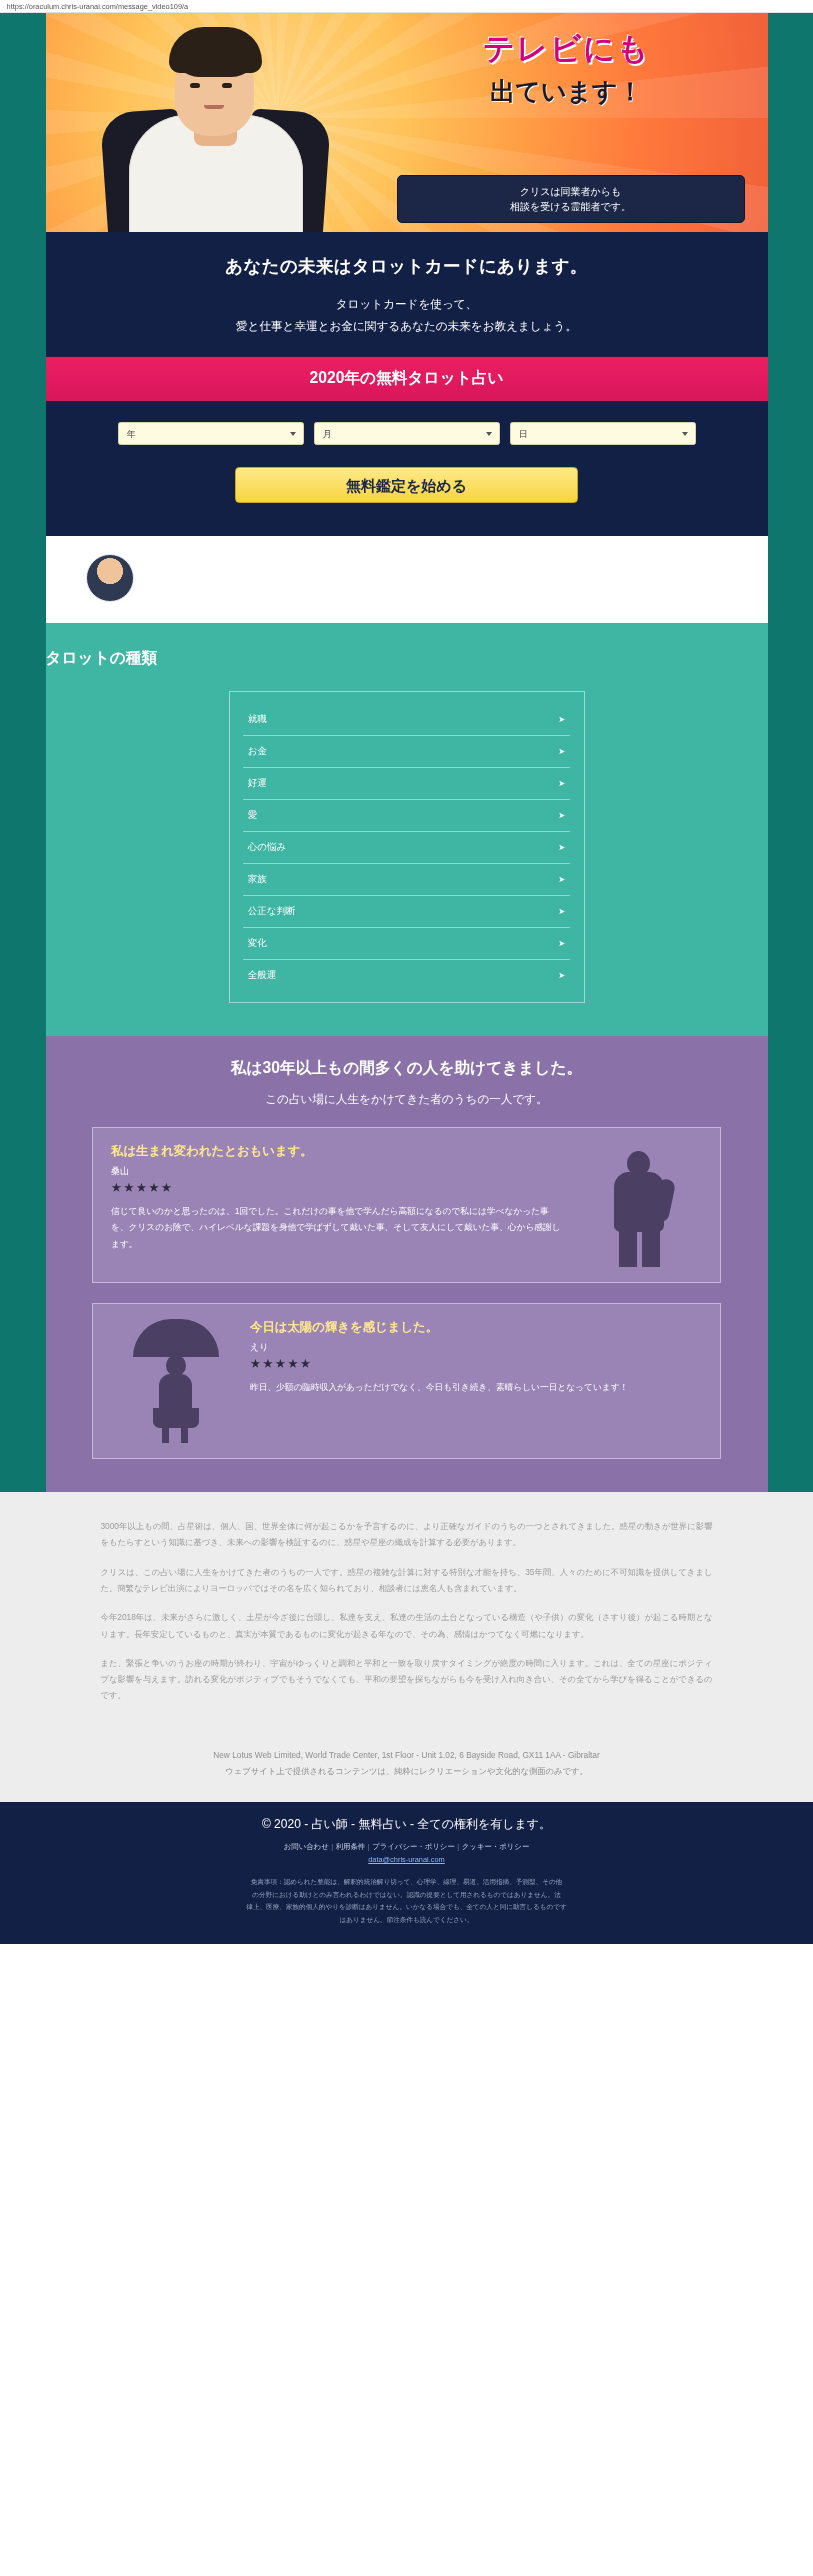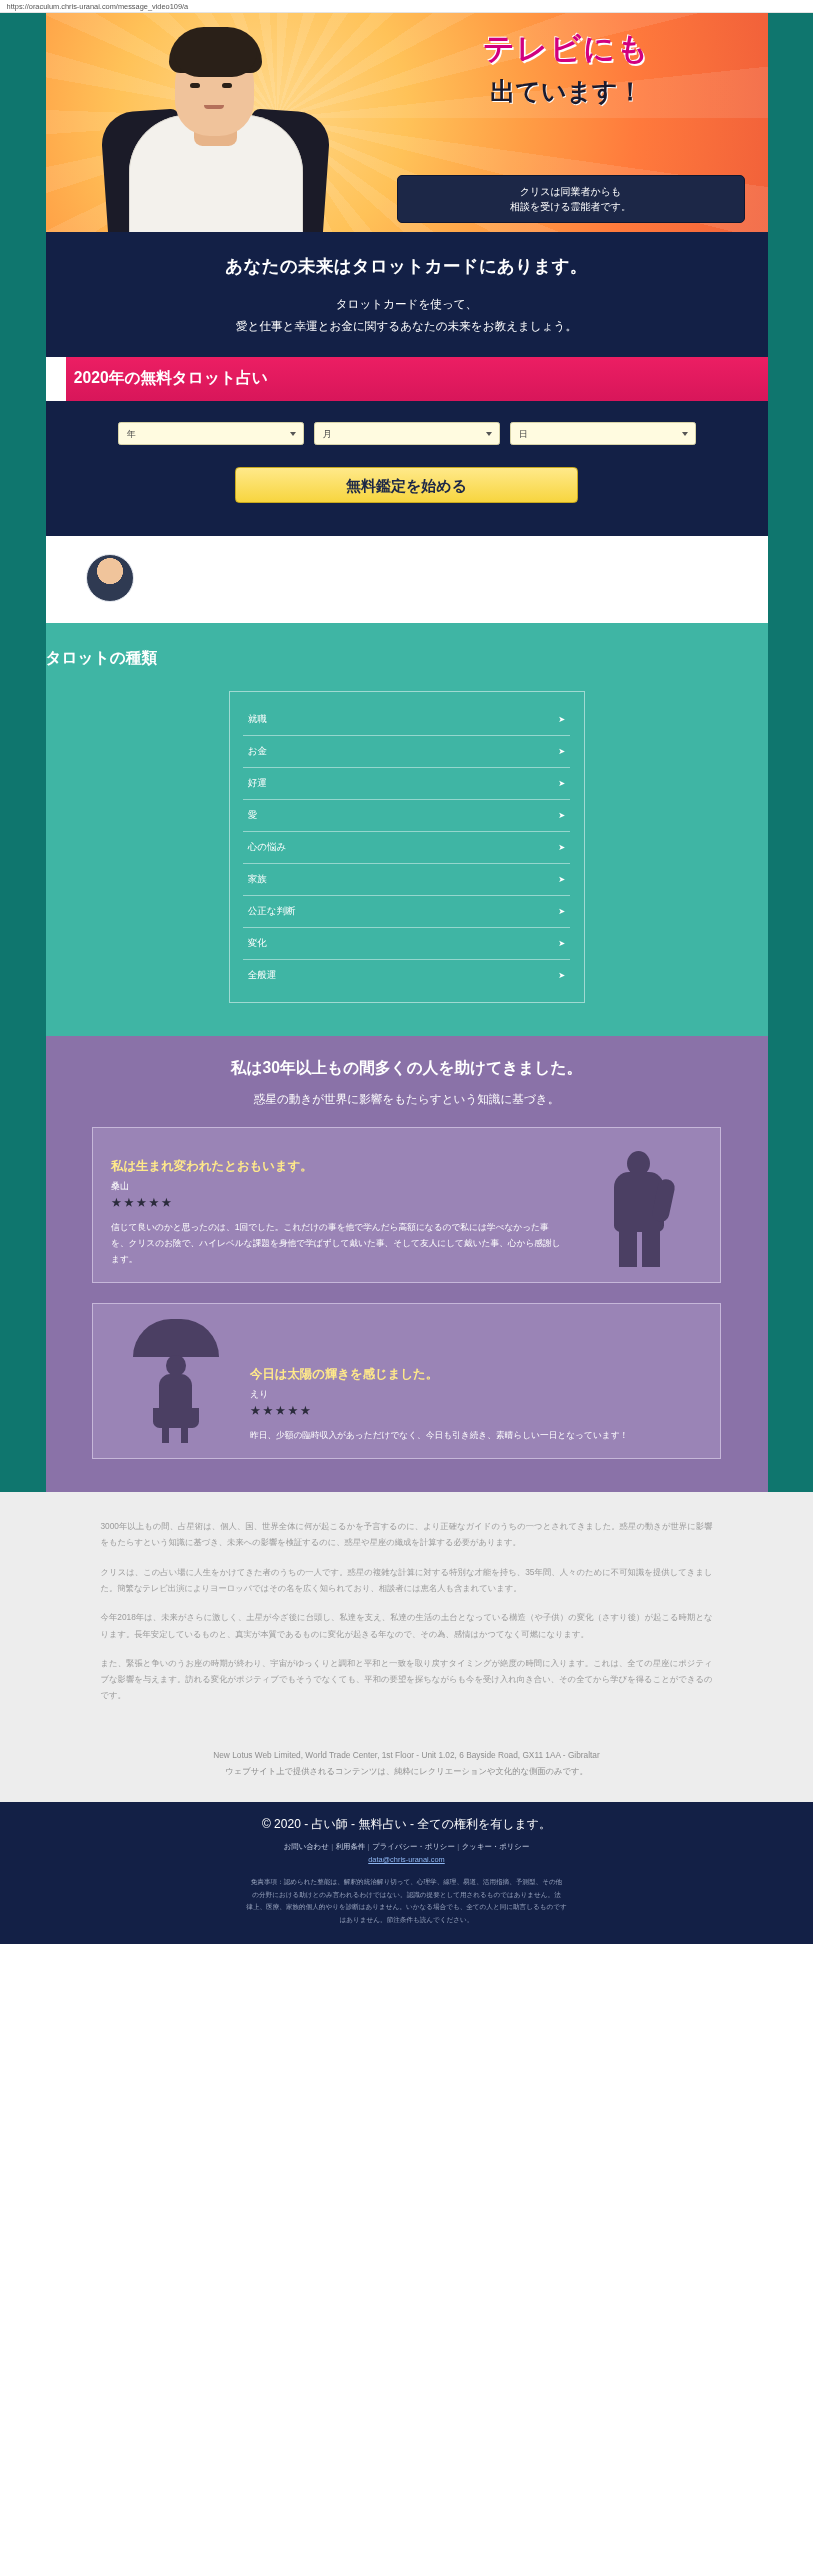--- a/index.html
+++ b/index.html
@@ -111,23 +111,22 @@
 
   
   .navy {
     background:#132046; color:#fff; text-align:center; padding:21.5px 16.5px 20px;
   }
   .navy h2 { margin:0; font-size:17.4px; font-weight:bold; letter-spacing:0.4px; }
   .navy p { margin:15px 0 0; font-size:11.6px; line-height:1.9; }
 
   .pinkbar {
     background: linear-gradient(180deg,#ec1e63 0%, #d8165a 100%);
-    color:#fff; font-size:15.7px; font-weight:bold;
+    color:#fff; text-align:center; font-size:15.7px; font-weight:bold;
     padding:11.6px 8.3px;
-    margin-left:20px;
   }
 
   .formblock {
     background:#132046; color:#fff; text-align:center; padding:21.5px 16.5px 33px;
   }
   .formblock .lbl { font-size:10.8px; margin-bottom:15px; }
   .selects {
     display:flex; justify-content:center; gap:10px;
   }
   .sel {
@@ -180,21 +179,21 @@
   
   .purple { background:#8a72a8; padding:21.5px 0 33px; }
   .purple .ph {
     text-align:center; color:#fff;
   }
   .purple .ph h2 { margin:0; font-size:15.7px; font-weight:bold; }
   .purple .ph p { margin:13.2px 0 0; font-size:11.6px; }
   .tcard {
     width:629px; margin:20px auto 0;
     background:#9a84b6; border:0.8px solid #c6b7d9;
-    padding:15px 18px; display:flex; gap:15px; color:#fff;align-items:flex-end;
+    padding:15px 18px; display:flex; gap:15px; color:#fff;
   }
   .t-body { flex:1 1 auto; }
   .t-body h3 { margin:0 0 5px; font-size:12.4px; color:#ffe98a; font-weight:bold; }
   .t-name { font-size:9px; margin-bottom:3.3px; }
   .t-stars { font-size:10.8px; color:#2b2b3c; letter-spacing:1.7px; margin-bottom:8.3px; }
   .t-body p { margin:0; font-size:8.7px; line-height:1.85; }
   .sil {
     flex:0 0 124px; position:relative; height:124px;
   }
   .sil-man {
@@ -342,21 +341,21 @@
         <div class="tl-row">
           <span>全般運</span>
           <span class="tri">➤</span>
         </div>
       </div>
     </div>
 
     <div class="purple">
       <div class="ph">
         <h2>私は30年以上もの間多くの人を助けてきました。</h2>
-        <p>惑星の動きが世界に影響をもたらすという知識に基づき。</p>
+        <p>この占い場に人生をかけてきた者のうちの一人です。</p>
       </div>
 
       <div class="tcard">
         <div class="t-body">
           <h3>私は生まれ変われたとおもいます。</h3>
           <div class="t-name">桑山</div>
           <div class="t-stars">★★★★★</div>
           <p>信じて良いのかと思ったのは、1回でした。これだけの事を他で学んだら高額になるので私には学べなかった事を、クリスのお陰で、ハイレベルな課題を身他で学ばずして戴いた事、そして友人にして戴いた事、心から感謝します。</p>
         </div>
         <div class="sil">

